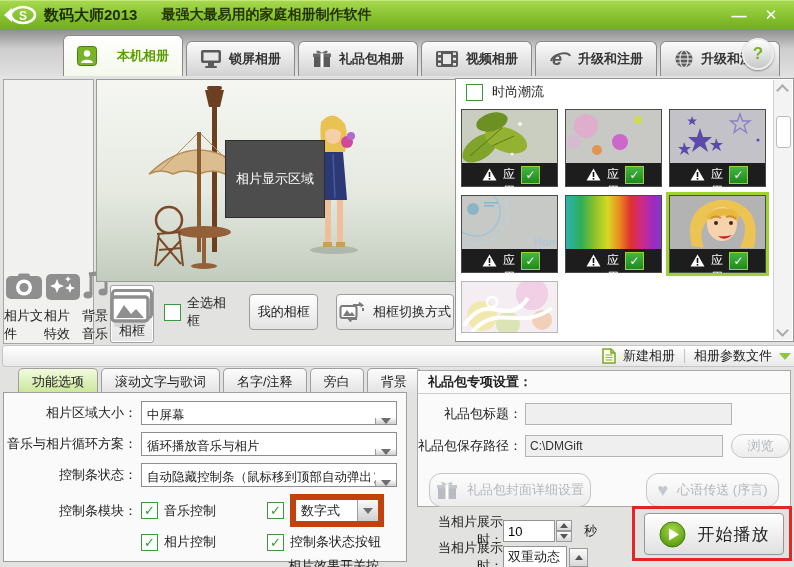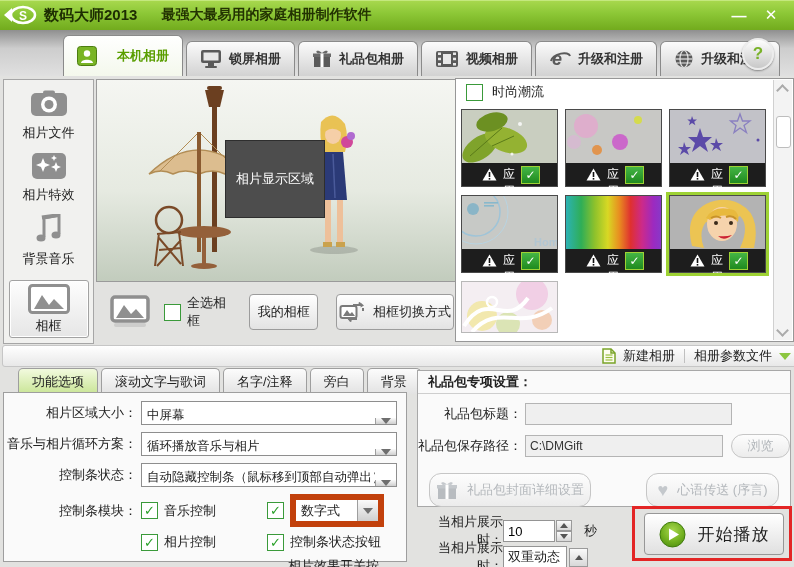--- a/index.html
+++ b/index.html
@@ -26,21 +26,21 @@
        background:linear-gradient(#fbfbfb,#d2d2d2);border:1px solid #8a8a8a;border-bottom:none;
        border-radius:6px 6px 0 0;font-size:13px;font-weight:bold;color:#333;cursor:pointer;}
   .tab.active{height:40px;background:linear-gradient(#ffffff,#f4f8ec);color:#5a9e00;gap:20px;}
   .help-btn{position:absolute;right:20px;top:8px;width:28px;height:28px;border-radius:50%;
             background:linear-gradient(#fefefe,#c8c8c8);border:2px solid #ececec;
             box-shadow:0 1px 2px rgba(60,60,60,.55);color:#79b228;font-weight:bold;font-size:17px;
             display:flex;align-items:center;justify-content:center;cursor:pointer;}
 
   
   .sidebar{position:absolute;left:3px;top:79px;width:89px;height:263px;background:#f1f1ef;
-           border:1px solid #a6a6a6;display:flex;flex-direction:column;align-items:center;}
+           border:1px solid #a6a6a6;display:flex;align-items:flex-end;}
   .sb-item{display:flex;flex-direction:column;align-items:center;gap:6px;margin-top:10px;cursor:pointer;}
   .sb-label{font-size:13px;color:#222;}
   .sb-box{width:78px;height:56px;margin-top:12px;border:1px solid #a2a2a2;border-radius:3px;
           background:linear-gradient(#fdfdfd,#e6e6e6);box-shadow:inset 0 0 0 1px #fff;
           display:flex;flex-direction:column;align-items:center;justify-content:center;gap:3px;cursor:pointer;}
 
   
   .preview{position:absolute;left:96px;top:79px;width:358px;height:201px;border:1px solid #9a9a9a;
            background:linear-gradient(#f5f6f2,#e6eae1 55%,#c2ccbd);overflow:hidden;}
   .preview svg{position:absolute;left:0;top:0;}

